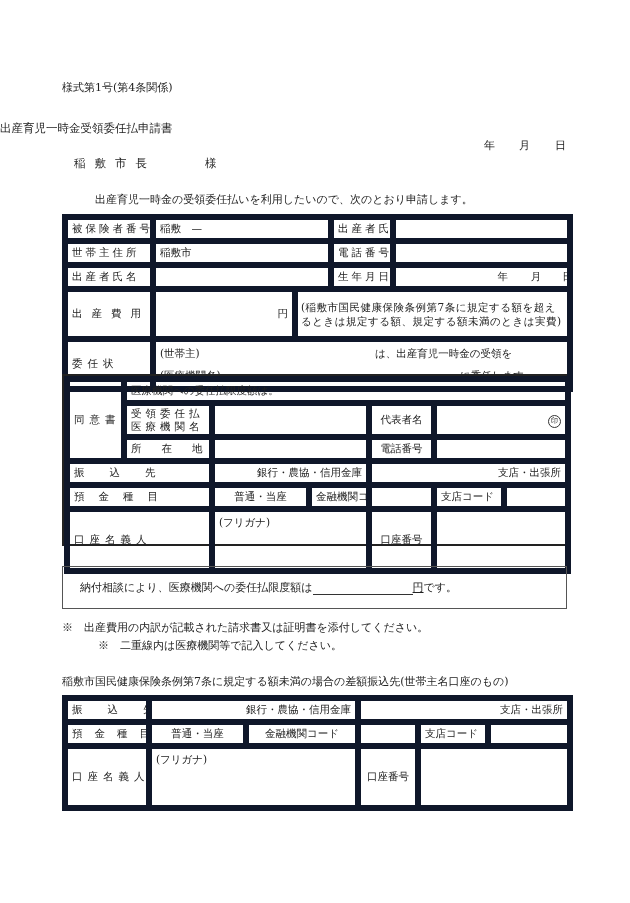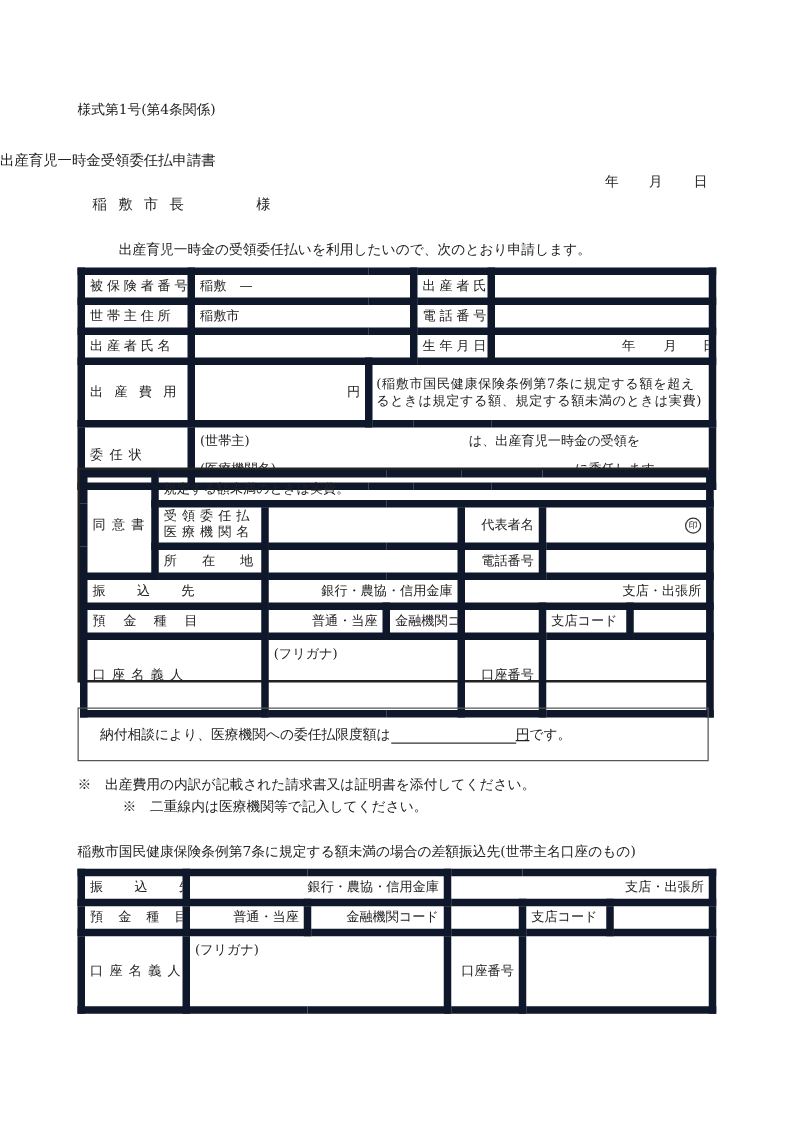--- a/index.html
+++ b/index.html
@@ -10,21 +10,21 @@
   .title { left:0; width:630px; text-align:left; top:121px; font-size:11.5px; }
   .date { top:138px; font-size:11px; }
   .addressee { left:74px; top:156px; font-size:11.5px; letter-spacing:9px; }
   .sama { left:205px; top:156px; font-size:11.5px; }
   .intro { left:75px; top:192px; font-size:11px;margin-left:20px; }
 
   table { border-collapse:collapse; position:absolute; table-layout:fixed; }
   td { border:6px solid #0f172a; padding:0 4px; font-size:10.5px; vertical-align:middle; white-space:nowrap; overflow:hidden; }
   .lbl { letter-spacing:3px; text-align:justify; }
   .r { text-align:right; }
-  .c { text-align:right; }
+  .c { text-align:center; }
 
   .t1 { left:62px; top:214px; width:505px; }
   .t1 td { height:18px; }
   .wrap { white-space:normal; line-height:14px; letter-spacing:0.5px; padding:1px 3px; }
 
   .dbl { position:absolute; left:62px; top:374px; width:505px; height:172px; border:2px solid #222; box-sizing:border-box; }
   .t2 { left:64px; top:376px; width:501px; }
   .t2 td { height:18px; }
   .seal { display:inline-block; width:11px; height:11px; border:1px solid #333; border-radius:50%; font-size:7px; line-height:11px; text-align:center; }
 
@@ -108,21 +108,21 @@
       <col style="width:88px">
       <col style="width:97px">
       <col style="width:60px">
       <col style="width:65px">
       <col style="width:70px">
       <col style="width:64px">
     </colgroup>
   <tbody>
       <tr>
     <td rowspan="3" class="lbl" style="letter-spacing:5px">同意書</td>
-    <td colspan="6">規定する額未満のときは実費。</td>
+    <td colspan="6">医療機関への委任払限度額は。</td>
   </tr>
   <tr>
     <td style="line-height:13px;letter-spacing:4px">
       <div>受領委任払</div>
       <div>医療機関名</div>
     </td>
     <td colspan="2" style="height:28px"></td>
     <td class="c">代表者名</td>
     <td colspan="2" class="r"><span class="seal">印</span></td>
   </tr>

